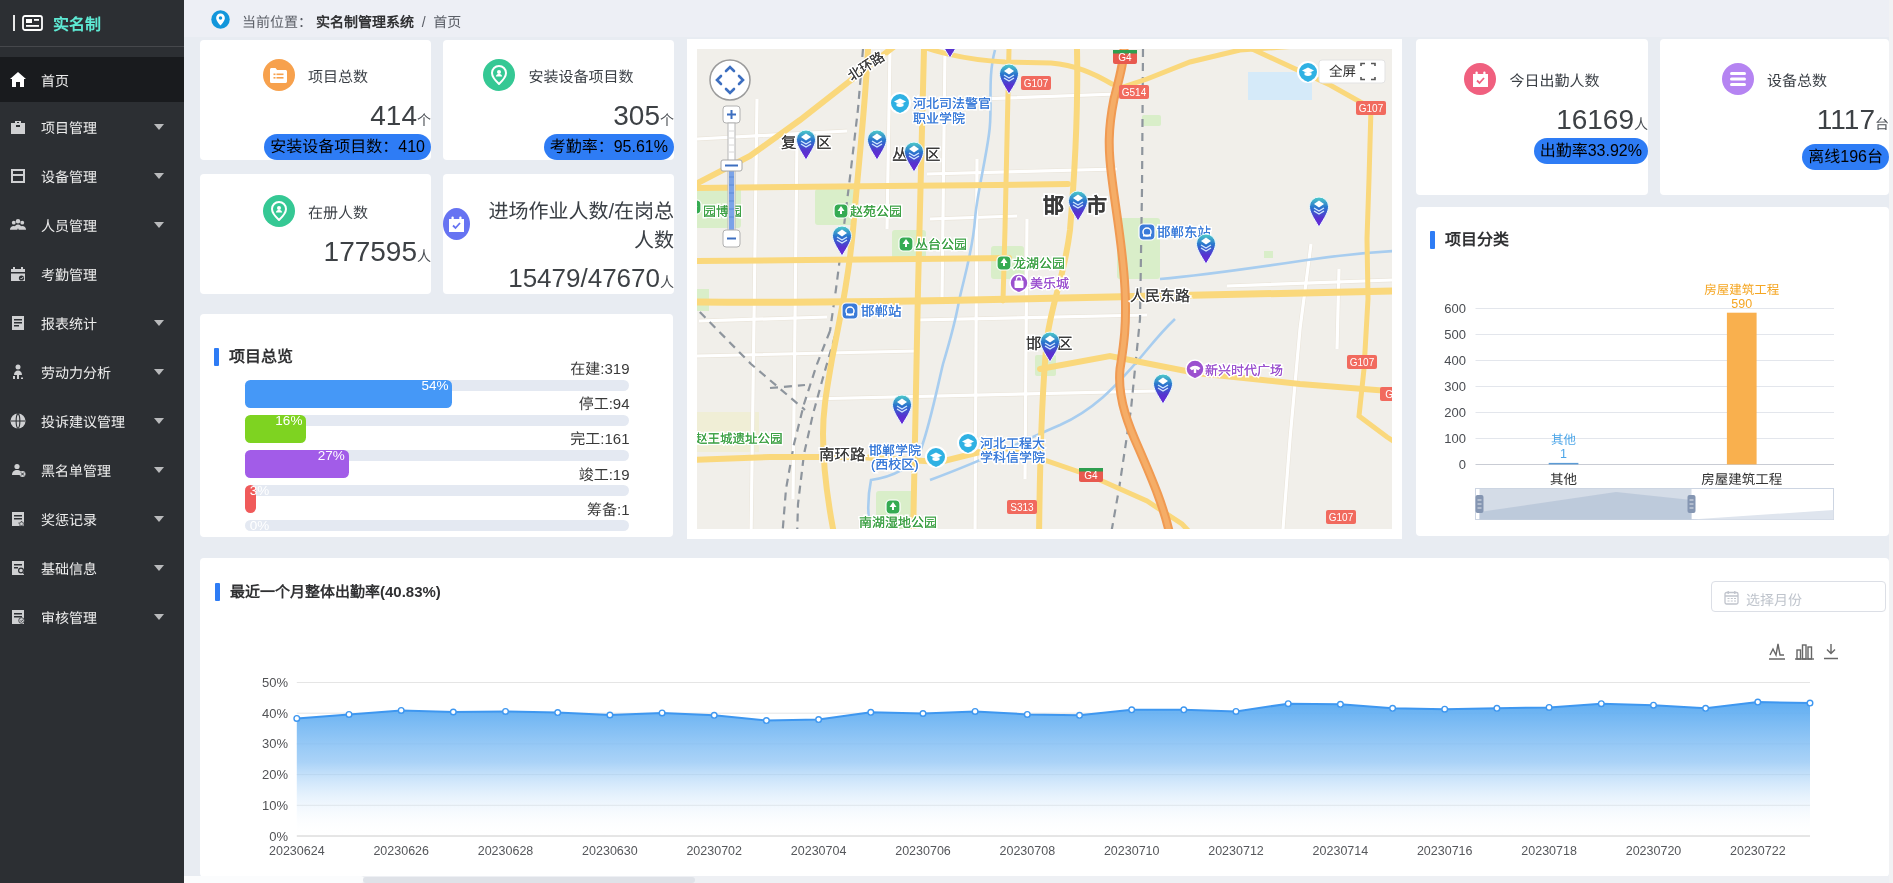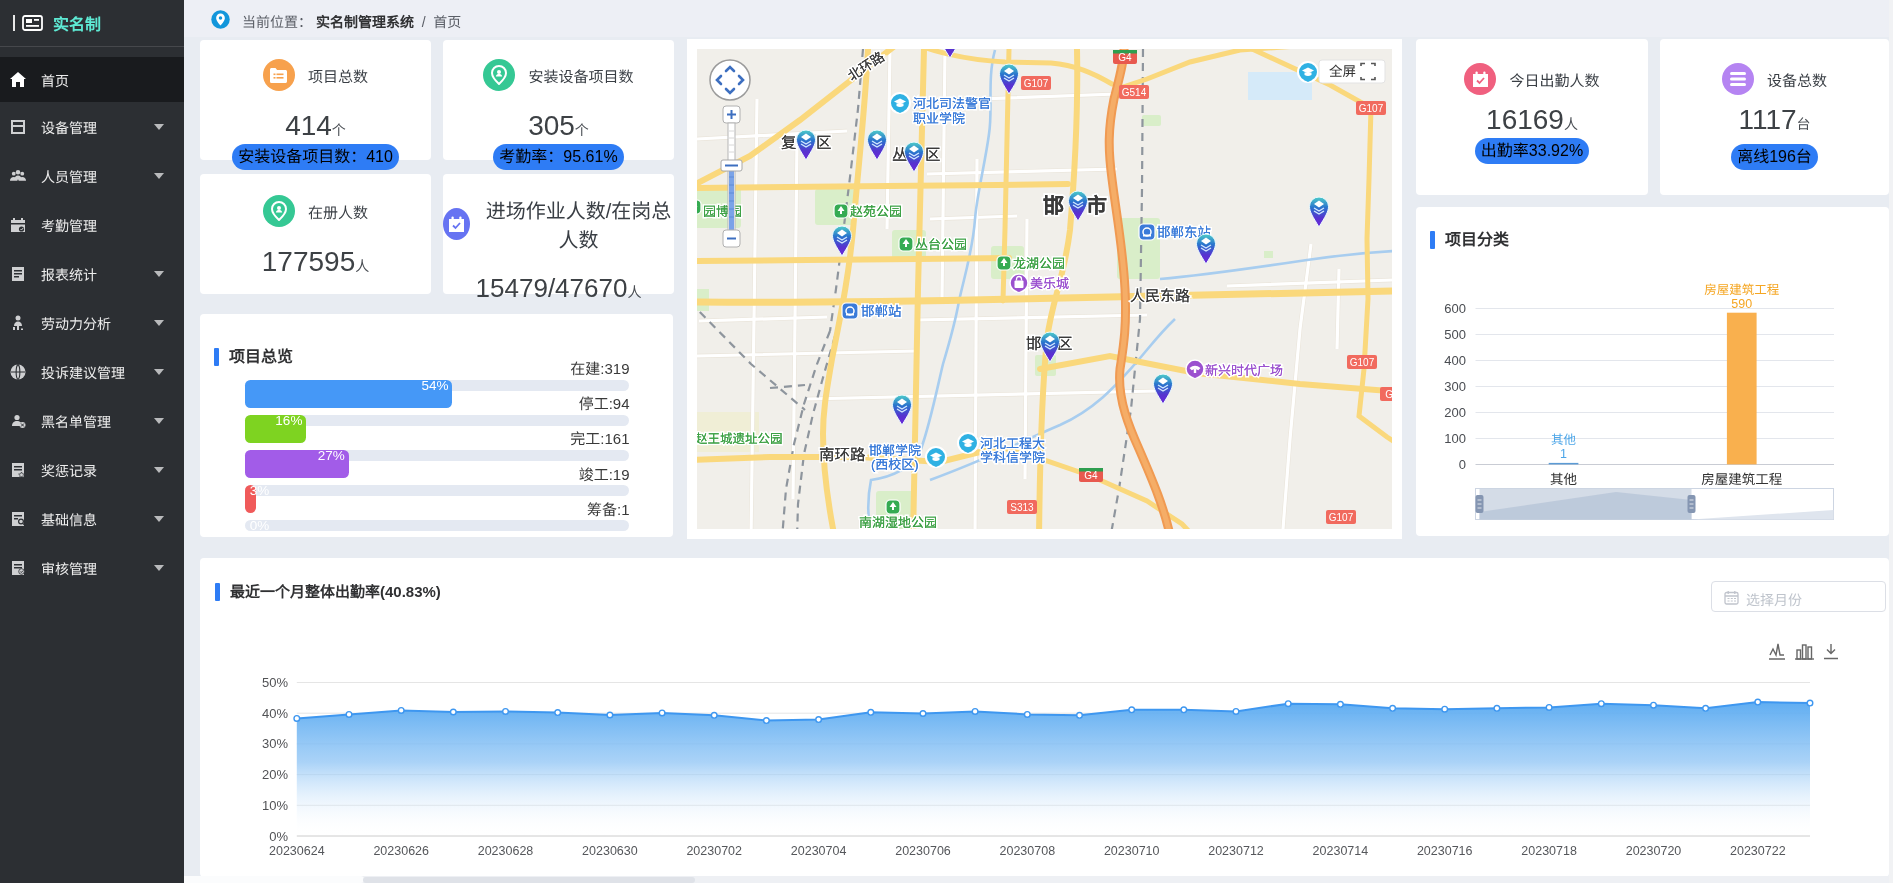--- a/index.html
+++ b/index.html
@@ -17,45 +17,49 @@
 .mi svg{margin-left:9px;margin-right:14px;flex:0 0 18px}
 .mi.active{background:#191b1e;height:45px}
 .mi .caret{position:absolute;right:20px;width:0;height:0;border-left:5px solid transparent;border-right:5px solid transparent;border-top:6px solid #b9babc}
 
 #crumb{position:absolute;left:184px;top:0;width:1709px;height:37px;background:#edeff5}
 #crumb .txt{position:absolute;left:58px;top:11px;font-size:14px;color:#5a5e66}
 #crumb .txt b{color:#303133}
 #crumb .pin{position:absolute;left:26px;top:9px}
 
 .card{position:absolute;background:#fff;border-radius:4px}
-.stat{text-align:center}
+.stat{text-align:right}
 .stat .hd{display:flex;align-items:center;justify-content:center;gap:13px;margin-top:19px}
 .stat .hd .ttl{font-size:15px;color:#3a3f45}
 .stat .ico{width:32px;height:32px;border-radius:50%;display:flex;align-items:center;justify-content:center}
-.stat .num{font-size:28px;color:#3d4145;margin-top:18px;line-height:34px}
+.stat .num{font-size:28px;color:#3d4145;margin-top:8px;line-height:34px}
 .stat .num i{font-style:normal;font-size:14px;color:#4a4e54}
 .pill{display:inline-block;background:#2e7cf5;color:#000000;border-radius:13px;padding:4px 6px;font-size:16px;margin-top:-3px;line-height:18px}
 .ctitle{position:absolute;font-size:16px;font-weight:bold;color:#303133;line-height:18px}
 .ctitle:before{content:"";position:absolute;left:-15px;top:0;width:5px;height:18px;background:#2e7cf5;border-radius:1px}
 </style>
 </head>
 <body>
 <div id="page">
 
 <div id="side">
   <div id="logo"><span class="vbar"></span><svg width="21" height="16" viewBox="0 0 21 16">
           <rect x="1" y="1" width="19" height="14" rx="2" fill="none" stroke="#fff" stroke-width="1.8"></rect>
           <rect x="4" y="4" width="6" height="4" fill="#fff"></rect>
           <rect x="4" y="10" width="13" height="1.8" fill="#fff"></rect>
           <rect x="12" y="4" width="5" height="1.8" fill="#fff"></rect>
         </svg>实名制</div>
   <div class="menu">
     <div class="mi active"><svg width="18" height="18" viewBox="0 0 18 18" fill="#fff">
             <path d="M9 1 1 8h2v8h4v-5h4v5h4V8h2z"></path>
           </svg>首页</div>
+    <div class="mi"><svg width="18" height="18" viewBox="0 0 18 18" fill="#cfd0d2">
+            <path d="M2 5h14v11H2zM6 5V3h6v2h-2V4H8v1z"></path>
+            <rect x="7" y="7" width="4" height="2" fill="#2c2f33"></rect>
+          </svg>项目管理<i class="caret"></i></div>
     <div class="mi"><svg width="18" height="18" viewBox="0 0 18 18" fill="#cfd0d2">
             <path d="M2 2h14v14H2zm2 2v3h10V4zm0 5v5h10V9z" fill-rule="evenodd"></path>
           </svg>设备管理<i class="caret"></i></div>
     <div class="mi"><svg width="19" height="18" viewBox="0 0 19 18" fill="#cfd0d2">
             <circle cx="5" cy="6.5" r="2"></circle>
             <circle cx="14" cy="6.5" r="2"></circle>
             <circle cx="9.5" cy="5" r="2.4"></circle>
             <path d="M1 14c0-2.5 1.8-4 4-4s4 1.5 4 4zm9 0c0-2.5 1.8-4 4-4s4 1.5 4 4zM5.5 13c0-2.8 1.8-4.5 4-4.5s4 1.7 4 4.5z"></path>
           </svg>人员管理<i class="caret"></i></div>
     <div class="mi"><svg width="18" height="18" viewBox="0 0 18 18" fill="#cfd0d2">

